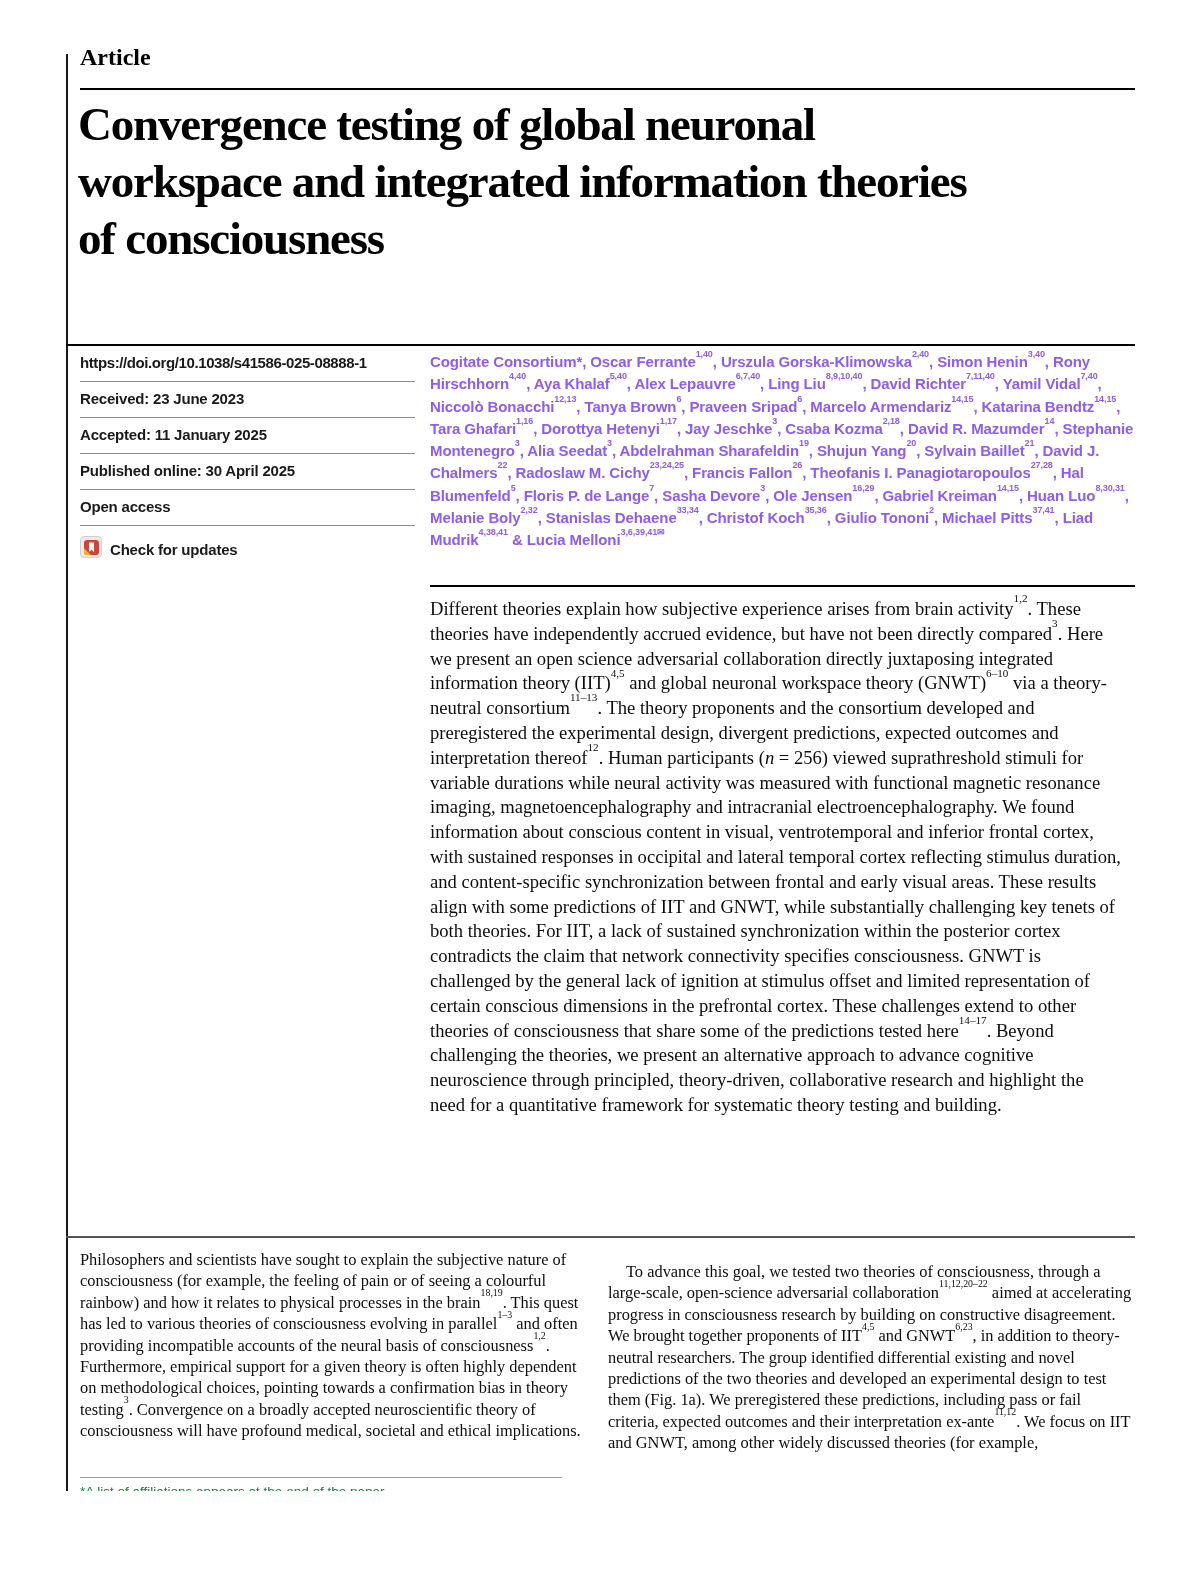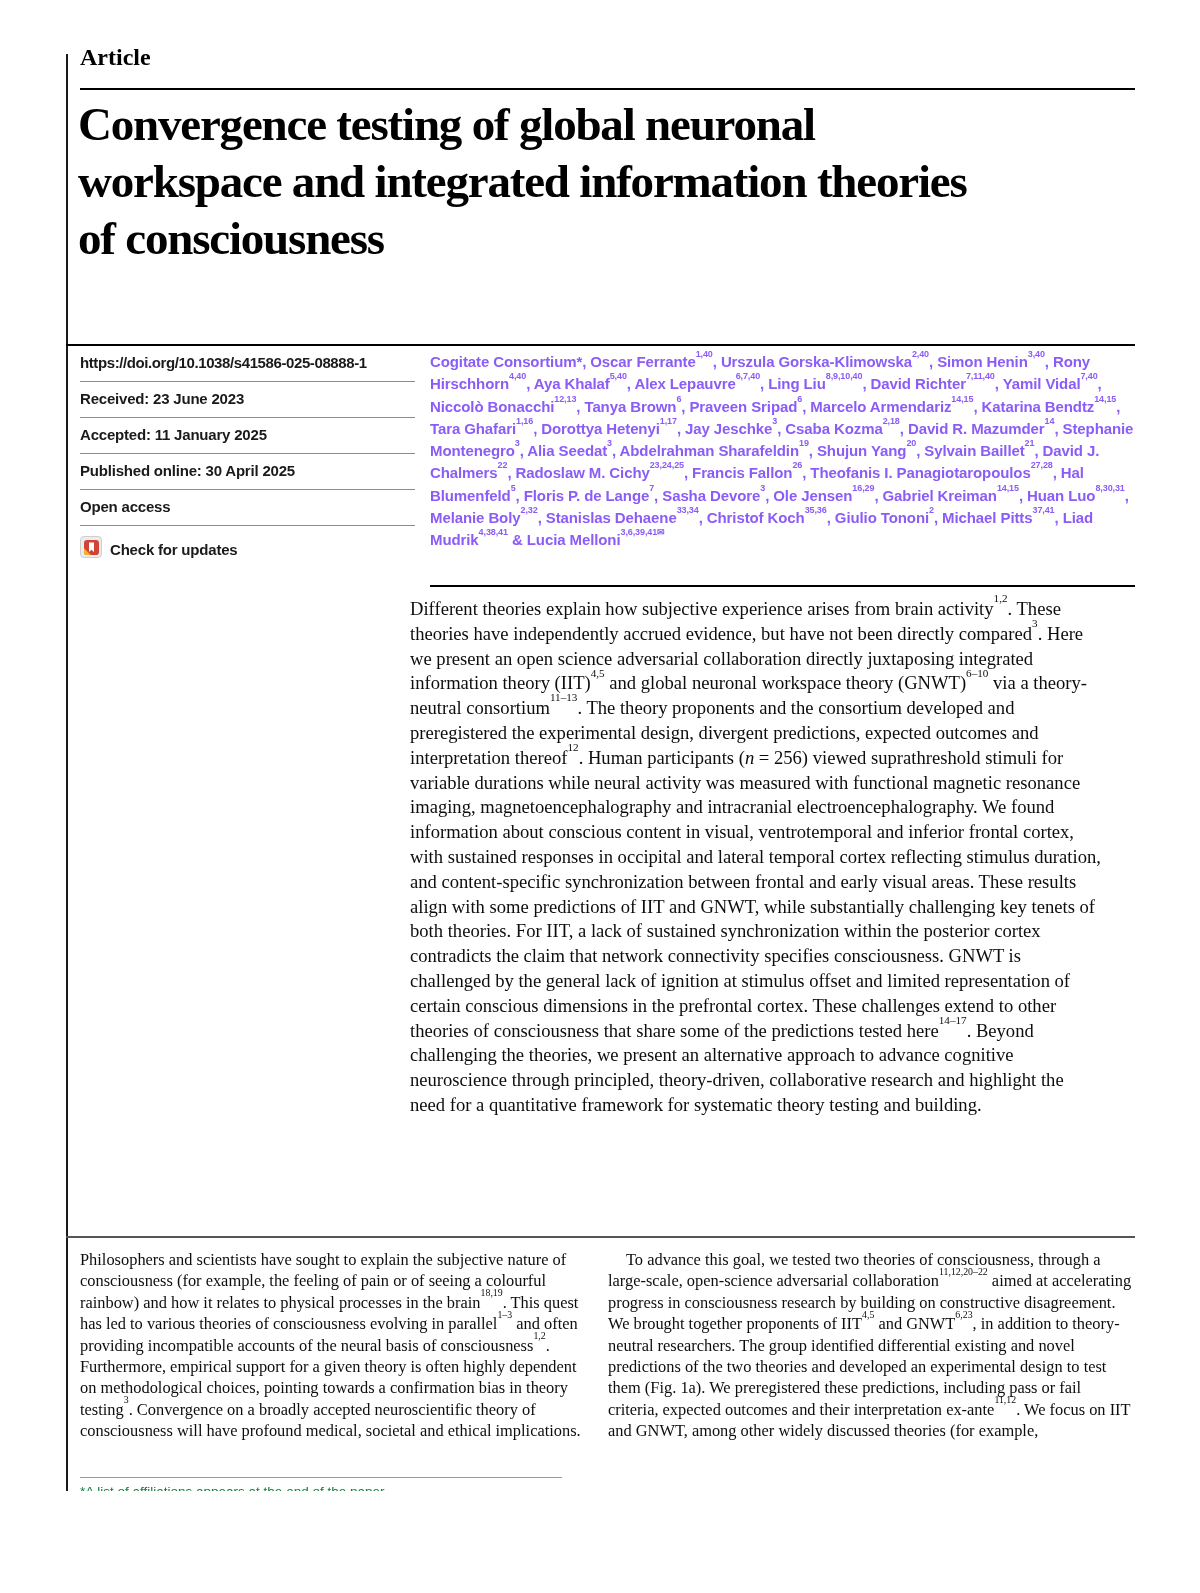--- a/index.html
+++ b/index.html
@@ -19,30 +19,30 @@
   .meta { position:absolute; left:80px; top:346px; width:335px; }
   .meta-row { padding:8px 0 10px 0; border-bottom:1px solid #8c8c8c; font-size:15px; font-weight:700; letter-spacing:-0.2px; color:#1a1a1a; }
   .meta-row.doi { letter-spacing:-0.4px; }
   .meta-row.badge-row { border-bottom:none; display:flex; align-items:flex-end; gap:8px; padding-top:10px; }
   .crossmark { width:22px; height:22px; border-radius:4px; background:#ececec; border:1px solid #cfcfcf; display:inline-flex; align-items:center; justify-content:center; }
 
   .authors { position:absolute; left:430px; top:351px; width:706px; font-size:15px; font-weight:700; line-height:22.3px; color:#8b5cf6; letter-spacing:-0.1px; }
   .authors sup { font-size:60%; line-height:0; position:relative; top:-0.45em; }
 
   .abstract-rule { position:absolute; left:430px; top:585px; width:705px; height:2px; background:#000; }
-  .abstract { position:absolute; left:410px; top:597px; width:692px; font-family:"Liberation Serif", serif; font-size:18.6px; line-height:24.8px; color:#0d0d0d; }
+  .abstract { position:absolute; left:430px; top:597px; width:692px; font-family:"Liberation Serif", serif; font-size:18.6px; line-height:24.8px; color:#0d0d0d; }
   .abstract sup { font-size:60%; line-height:0; position:relative; top:-0.5em; }
 
   .section-rule { position:absolute; left:66px; top:1236px; width:1069px; height:2px; background:#555; }
 
   .columns { position:absolute; left:80px; top:1249px; width:1055px; display:flex; gap:23px; }
   .col { font-family:"Liberation Serif", serif; font-size:16.4px; line-height:21.4px; color:#0d0d0d; }
   .col sup { font-size:60%; line-height:0; position:relative; top:-0.5em; }
   .col-left  { width:505px; }
-  .col-right { width:527px; }
+  .col-right { width:527px;margin-top:12px; }
   .col-right p { text-indent:18px; }
 
   .footnote-rule { position:absolute; left:80px; top:1477px; width:482px; height:1px; background:#9a9a9a; }
   .footnote { position:absolute; left:80px; top:1484px; width:482px; font-size:13.5px; color:#15803d; }
 
   .footer { position:absolute; right:65px; top:1574px; display:flex; align-items:baseline; gap:2px; font-size:15.5px; color:#2a2a2a; letter-spacing:0.1px; }
   .footer .sep { color:#9a9a9a; font-size:14px; }
   .footer .pagenum { font-weight:700; color:#000000; }
 </style>
 </head>

